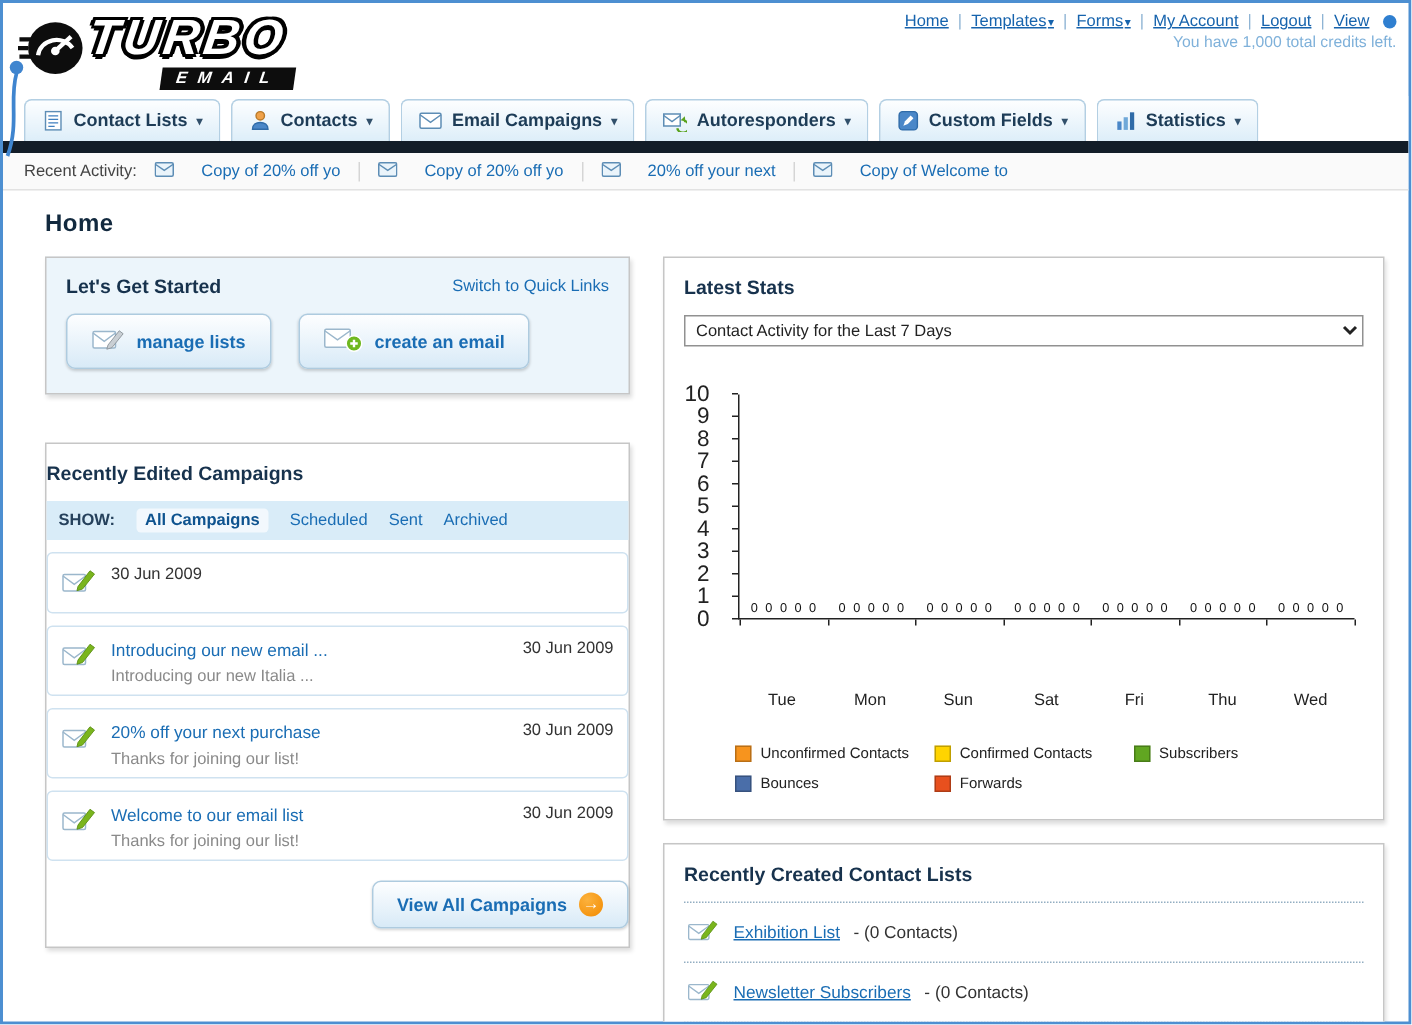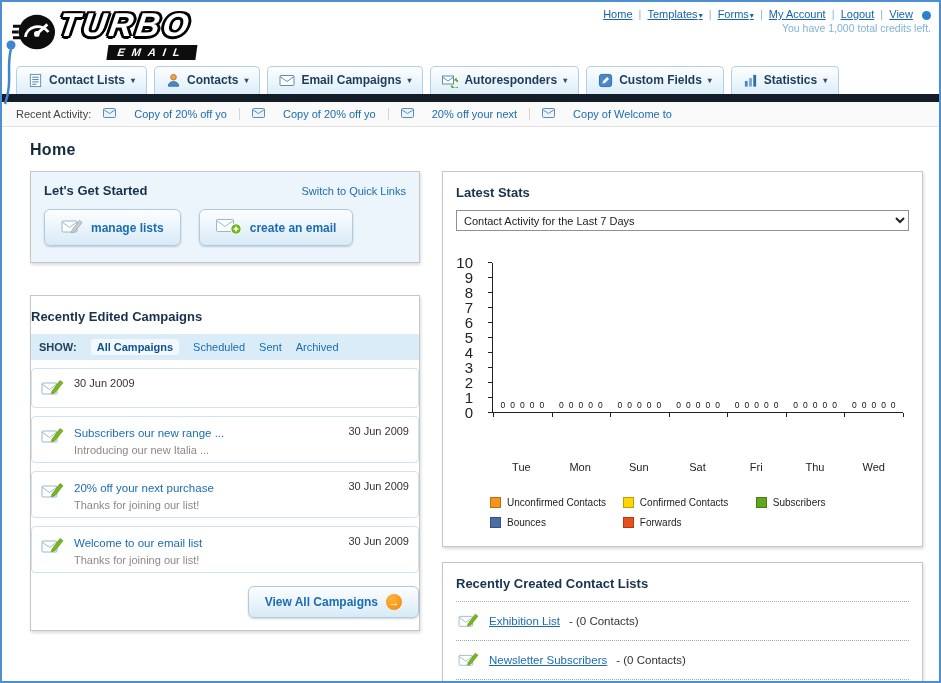--- a/index.html
+++ b/index.html
@@ -297,21 +297,21 @@
                 </svg></span>
             <span class="ci-date">30 Jun 2009</span>
           </div>
           <div class="campaign-item">
             <span class="ci-icon"><svg width="24" height="20" viewBox="0 0 24 20">
                   <rect x="1" y="6" width="15" height="11" rx="1" fill="#fff" stroke="#9bb7cc"></rect>
                   <path d="M1 7l7.5 5.5L16 7" fill="none" stroke="#9bb7cc"></path>
                   <path d="M11 14 L19 3.5 l3 2.2 -8 10 -3.7 1.1z" fill="#7ab51d" stroke="#5a8f12" stroke-width="0.6"></path>
                 </svg></span>
             <span class="ci-text">
-              <span class="ci-title">Subscribers our new range ...</span>
+              <span class="ci-title">Introducing our new email ...</span>
               <div class="ci-sub">Introducing our new Italia ...</div>
             </span>
             <span class="ci-date">30 Jun 2009</span>
           </div>
           <div class="campaign-item">
             <span class="ci-icon"><svg width="24" height="20" viewBox="0 0 24 20">
                   <rect x="1" y="6" width="15" height="11" rx="1" fill="#fff" stroke="#9bb7cc"></rect>
                   <path d="M1 7l7.5 5.5L16 7" fill="none" stroke="#9bb7cc"></path>
                   <path d="M11 14 L19 3.5 l3 2.2 -8 10 -3.7 1.1z" fill="#7ab51d" stroke="#5a8f12" stroke-width="0.6"></path>
                 </svg></span>

